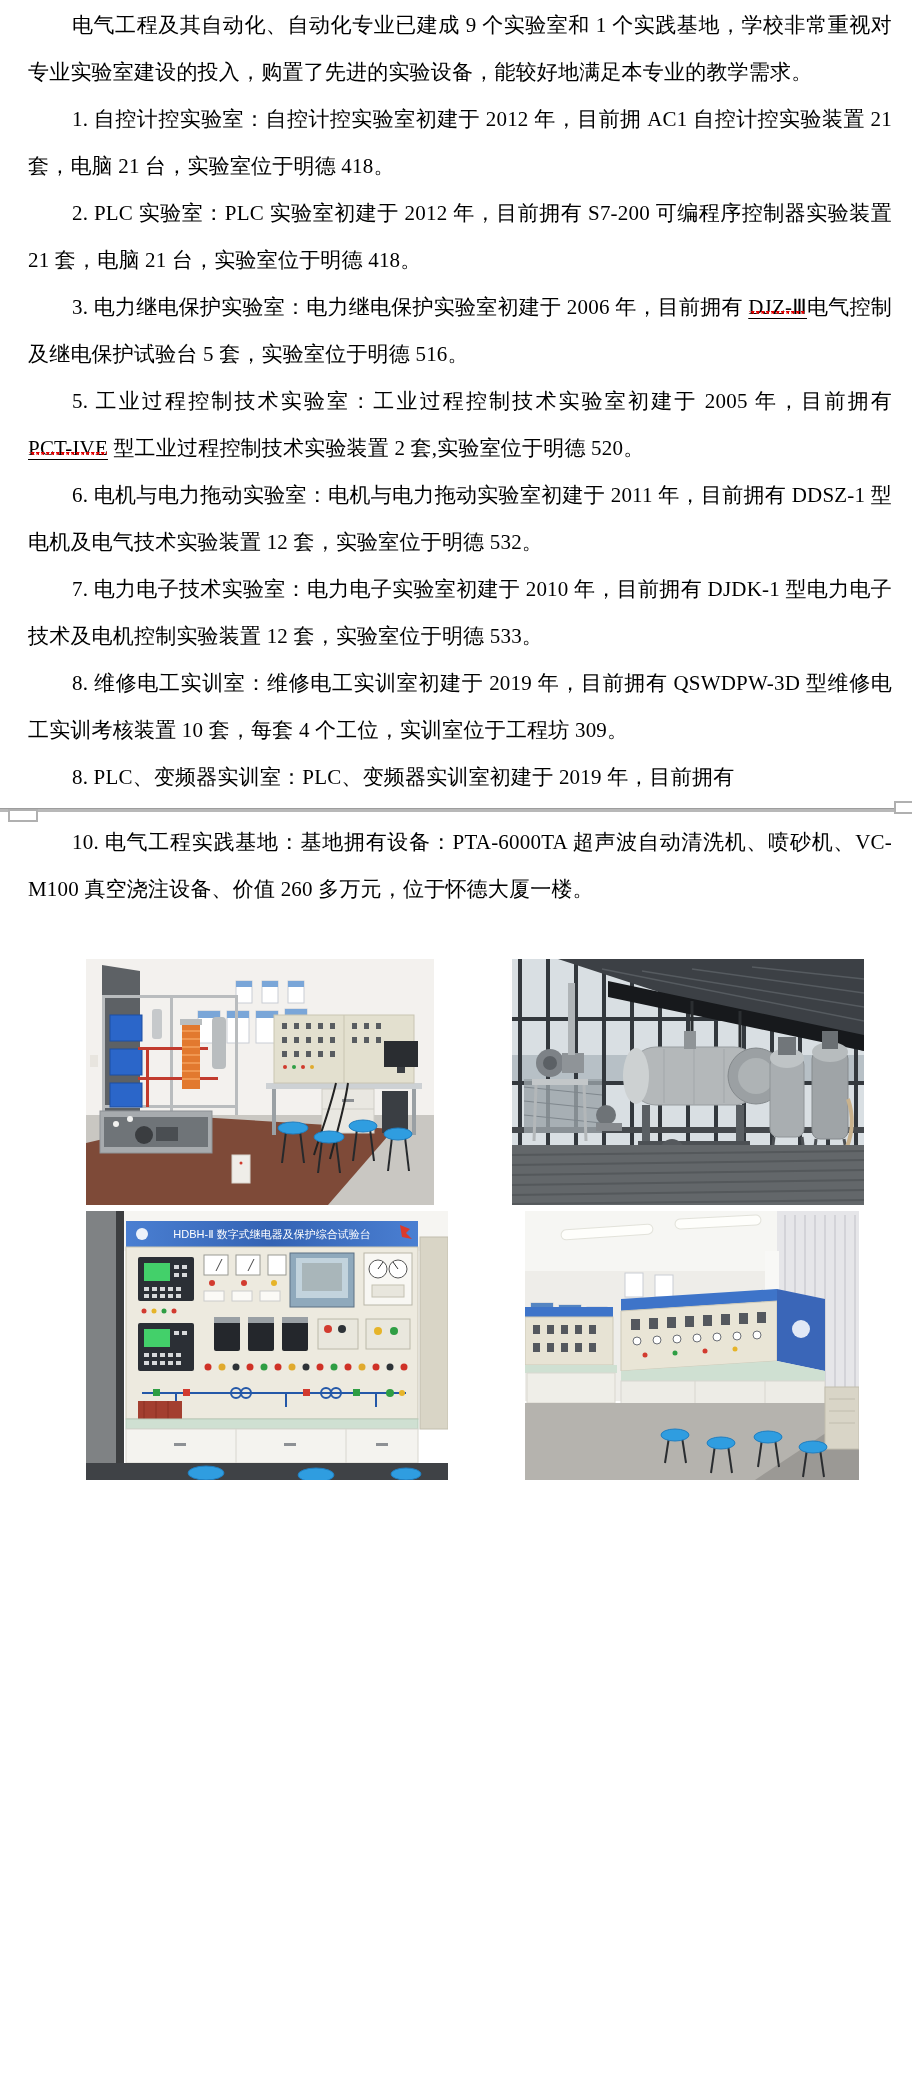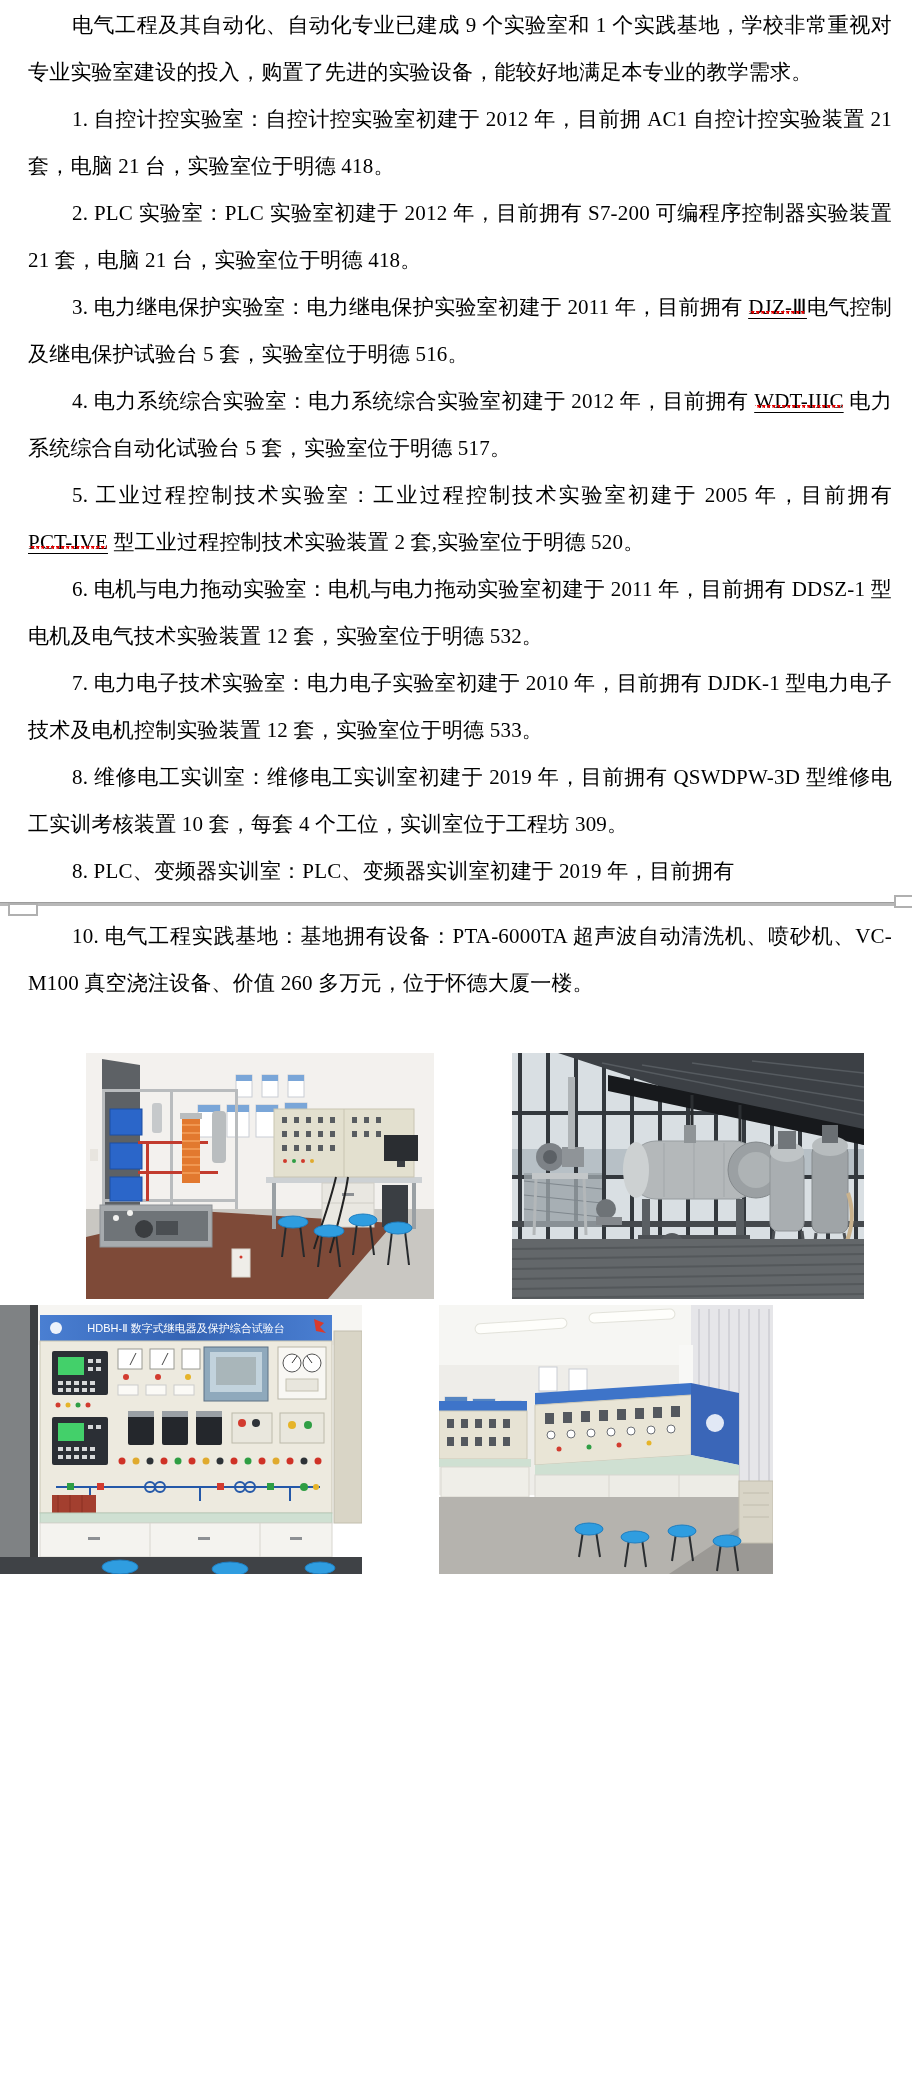--- a/index.html
+++ b/index.html
@@ -55,35 +55,34 @@
     border:2px solid #b0b0b0;background:#fff;
   }
   .page-divider .pd-right{
     position:absolute;right:5px;top:-2px;width:17px;height:9px;
     border:2px solid #b0b0b0;background:#fff;
   }
   
   .photo-grid{margin-top:46px;}
   .photo-row{display:flex;align-items:flex-start;}
   .photo-row.row-1{padding-left:86px;gap:78px;margin-bottom:6px;}
-  .photo-row.row-2{gap:77px;}
+  .photo-row.row-2{padding-left:86px;gap:77px;}
   figure{margin:0;padding:0;line-height:0;}
   figure svg{display:block;}
 </style>
 </head>
 <body>
 
 <div class="page">
 
   <div class="doc-text" id="doc-text">
       <p class="para indent"><span>电气工程及其自动化、自动化专业已建成 9 个实验室和 1 个实践基地，学校非常重视对专业实验室建设的投入，购置了先进的实验设备，能较好地满足本专业的教学需求。</span></p>
       <p class="para indent"><span>1. 自控计控实验室：自控计控实验室初建于 2012 年，目前拥 AC1 自控计控实验装置 21 套，电脑 21 台，实验室位于明德 418。</span></p>
       <p class="para indent"><span>2. PLC 实验室：PLC 实验室初建于 2012 年，目前拥有 S7-200 可编程序控制器实验装置 21 套，电脑 21 台，实验室位于明德 418。</span></p>
-      <p class="para indent"><span>3. 电力继电保护实验室：电力继电保护实验室初建于 2011 年，目前拥有 </span><span class="term">DJZ-Ⅲ</span><span>电气控制及继电保护试验台 5 套，实验室位于明德 516。</span></p>
-      <p class="para indent"><span>4. 电力系统综合实验室：电力系统综合实验室初建于 2012 年，目前拥有 </span><span class="term">WDT-IIIC</span><span> 电力系统综合自动化试验台 5 套，实验室位于明德 517。</span></p>
+      <p class="para indent"><span>3. 电力继电保护实验室：电力继电保护实验室初建于 2006 年，目前拥有 </span><span class="term">DJZ-Ⅲ</span><span>电气控制及继电保护试验台 5 套，实验室位于明德 516。</span></p>
       <p class="para indent"><span>5. 工业过程控制技术实验室：工业过程控制技术实验室初建于 2005 年，目前拥有 </span><span class="term">PCT-IVE</span><span> 型工业过程控制技术实验装置 2 套,实验室位于明德 520。</span></p>
       <p class="para indent"><span>6. 电机与电力拖动实验室：电机与电力拖动实验室初建于 2011 年，目前拥有 DDSZ-1 型电机及电气技术实验装置 12 套，实验室位于明德 532。</span></p>
       <p class="para indent"><span>7. 电力电子技术实验室：电力电子实验室初建于 2010 年，目前拥有 DJDK-1 型电力电子技术及电机控制实验装置 12 套，实验室位于明德 533。</span></p>
       <p class="para indent"><span>8. 维修电工实训室：维修电工实训室初建于 2019 年，目前拥有 QSWDPW-3D 型维修电工实训考核装置 10 套，每套 4 个工位，实训室位于工程坊 309。</span></p>
       <p class="para indent"><span>8. PLC、变频器实训室：PLC、变频器实训室初建于 2019 年，目前拥有</span></p>
     <div class="page-divider">
       <span class="pd-line"></span>
       <span class="pd-left"></span>
       <span class="pd-right"></span>
     </div>

